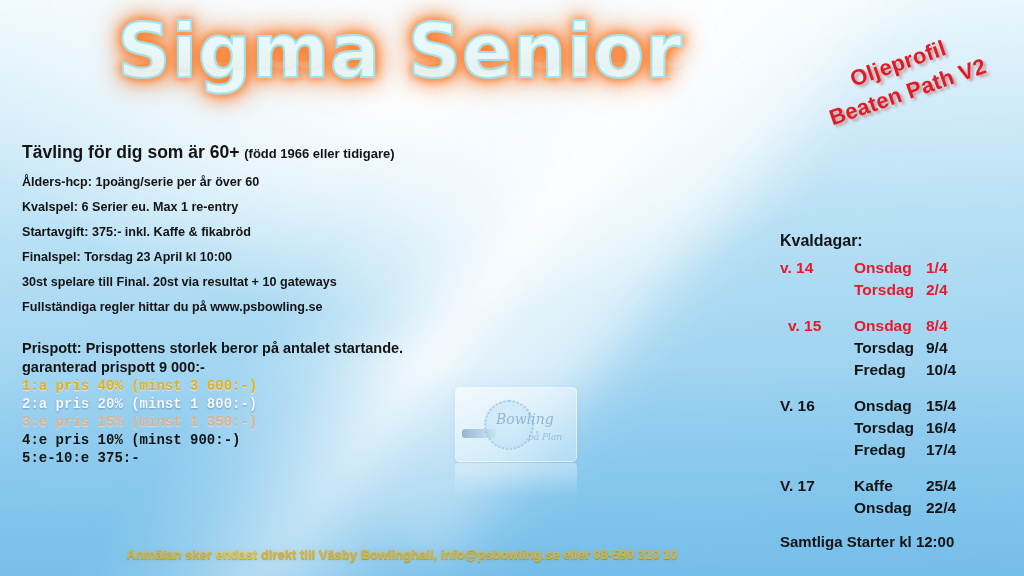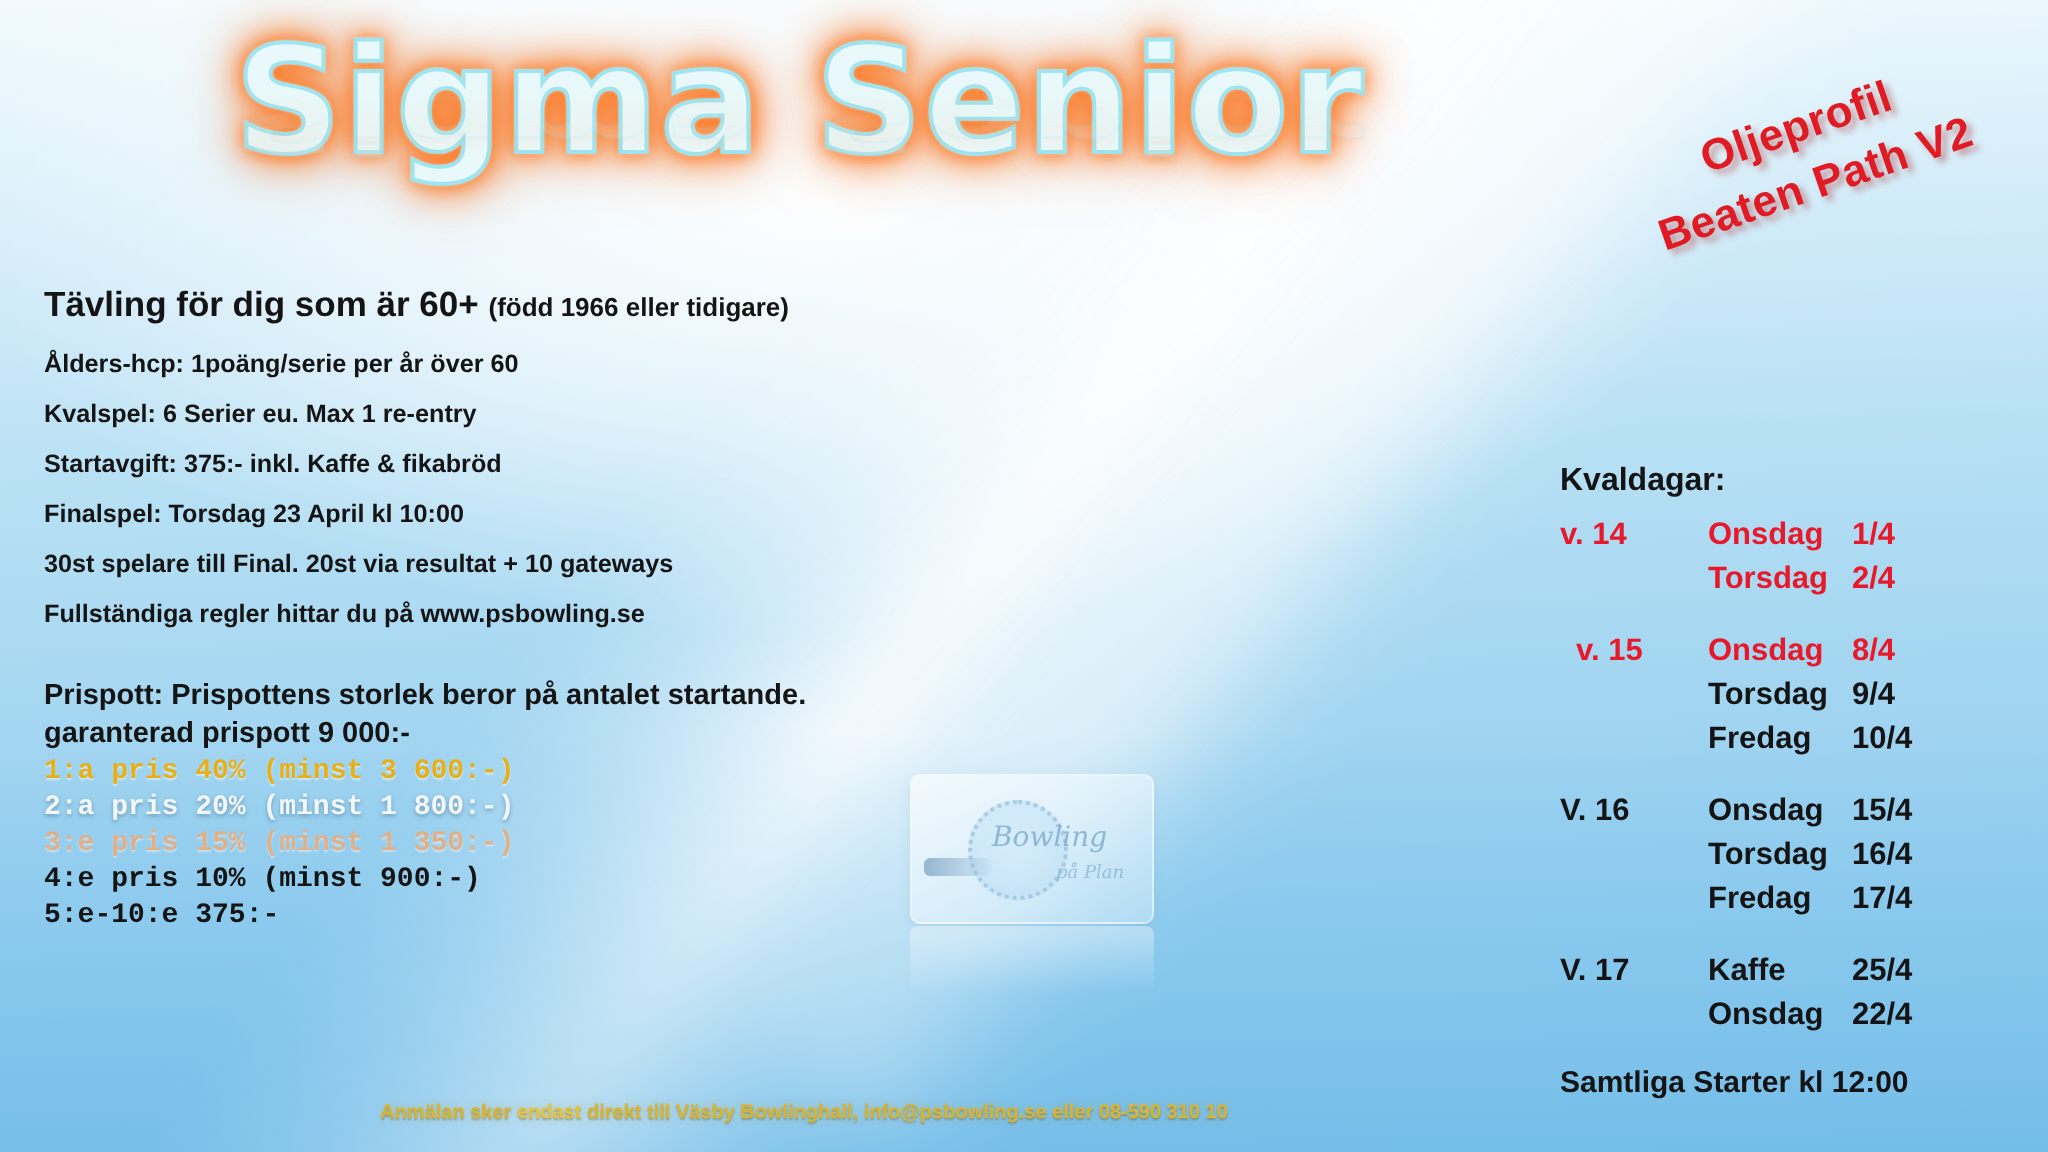--- a/index.html
+++ b/index.html
@@ -219,21 +219,21 @@
     margin-top:6px;
     white-space:nowrap;
   }
 
   
   .footer {
     position:absolute;
     left:0; bottom:14px;
     width:790px;
     text-align:center;
-    font-size:10px;
+    font-size:13px;
     font-weight:bold;
     color:#d8b434;
     text-shadow:0 1px 1px rgba(120,95,20,.45), 0 0 4px rgba(200,170,60,.35);
     pointer-events:none;
     padding-left:14px;
   }
   .footer b { color:#e7c33d; }
 
   
   .watermark {

